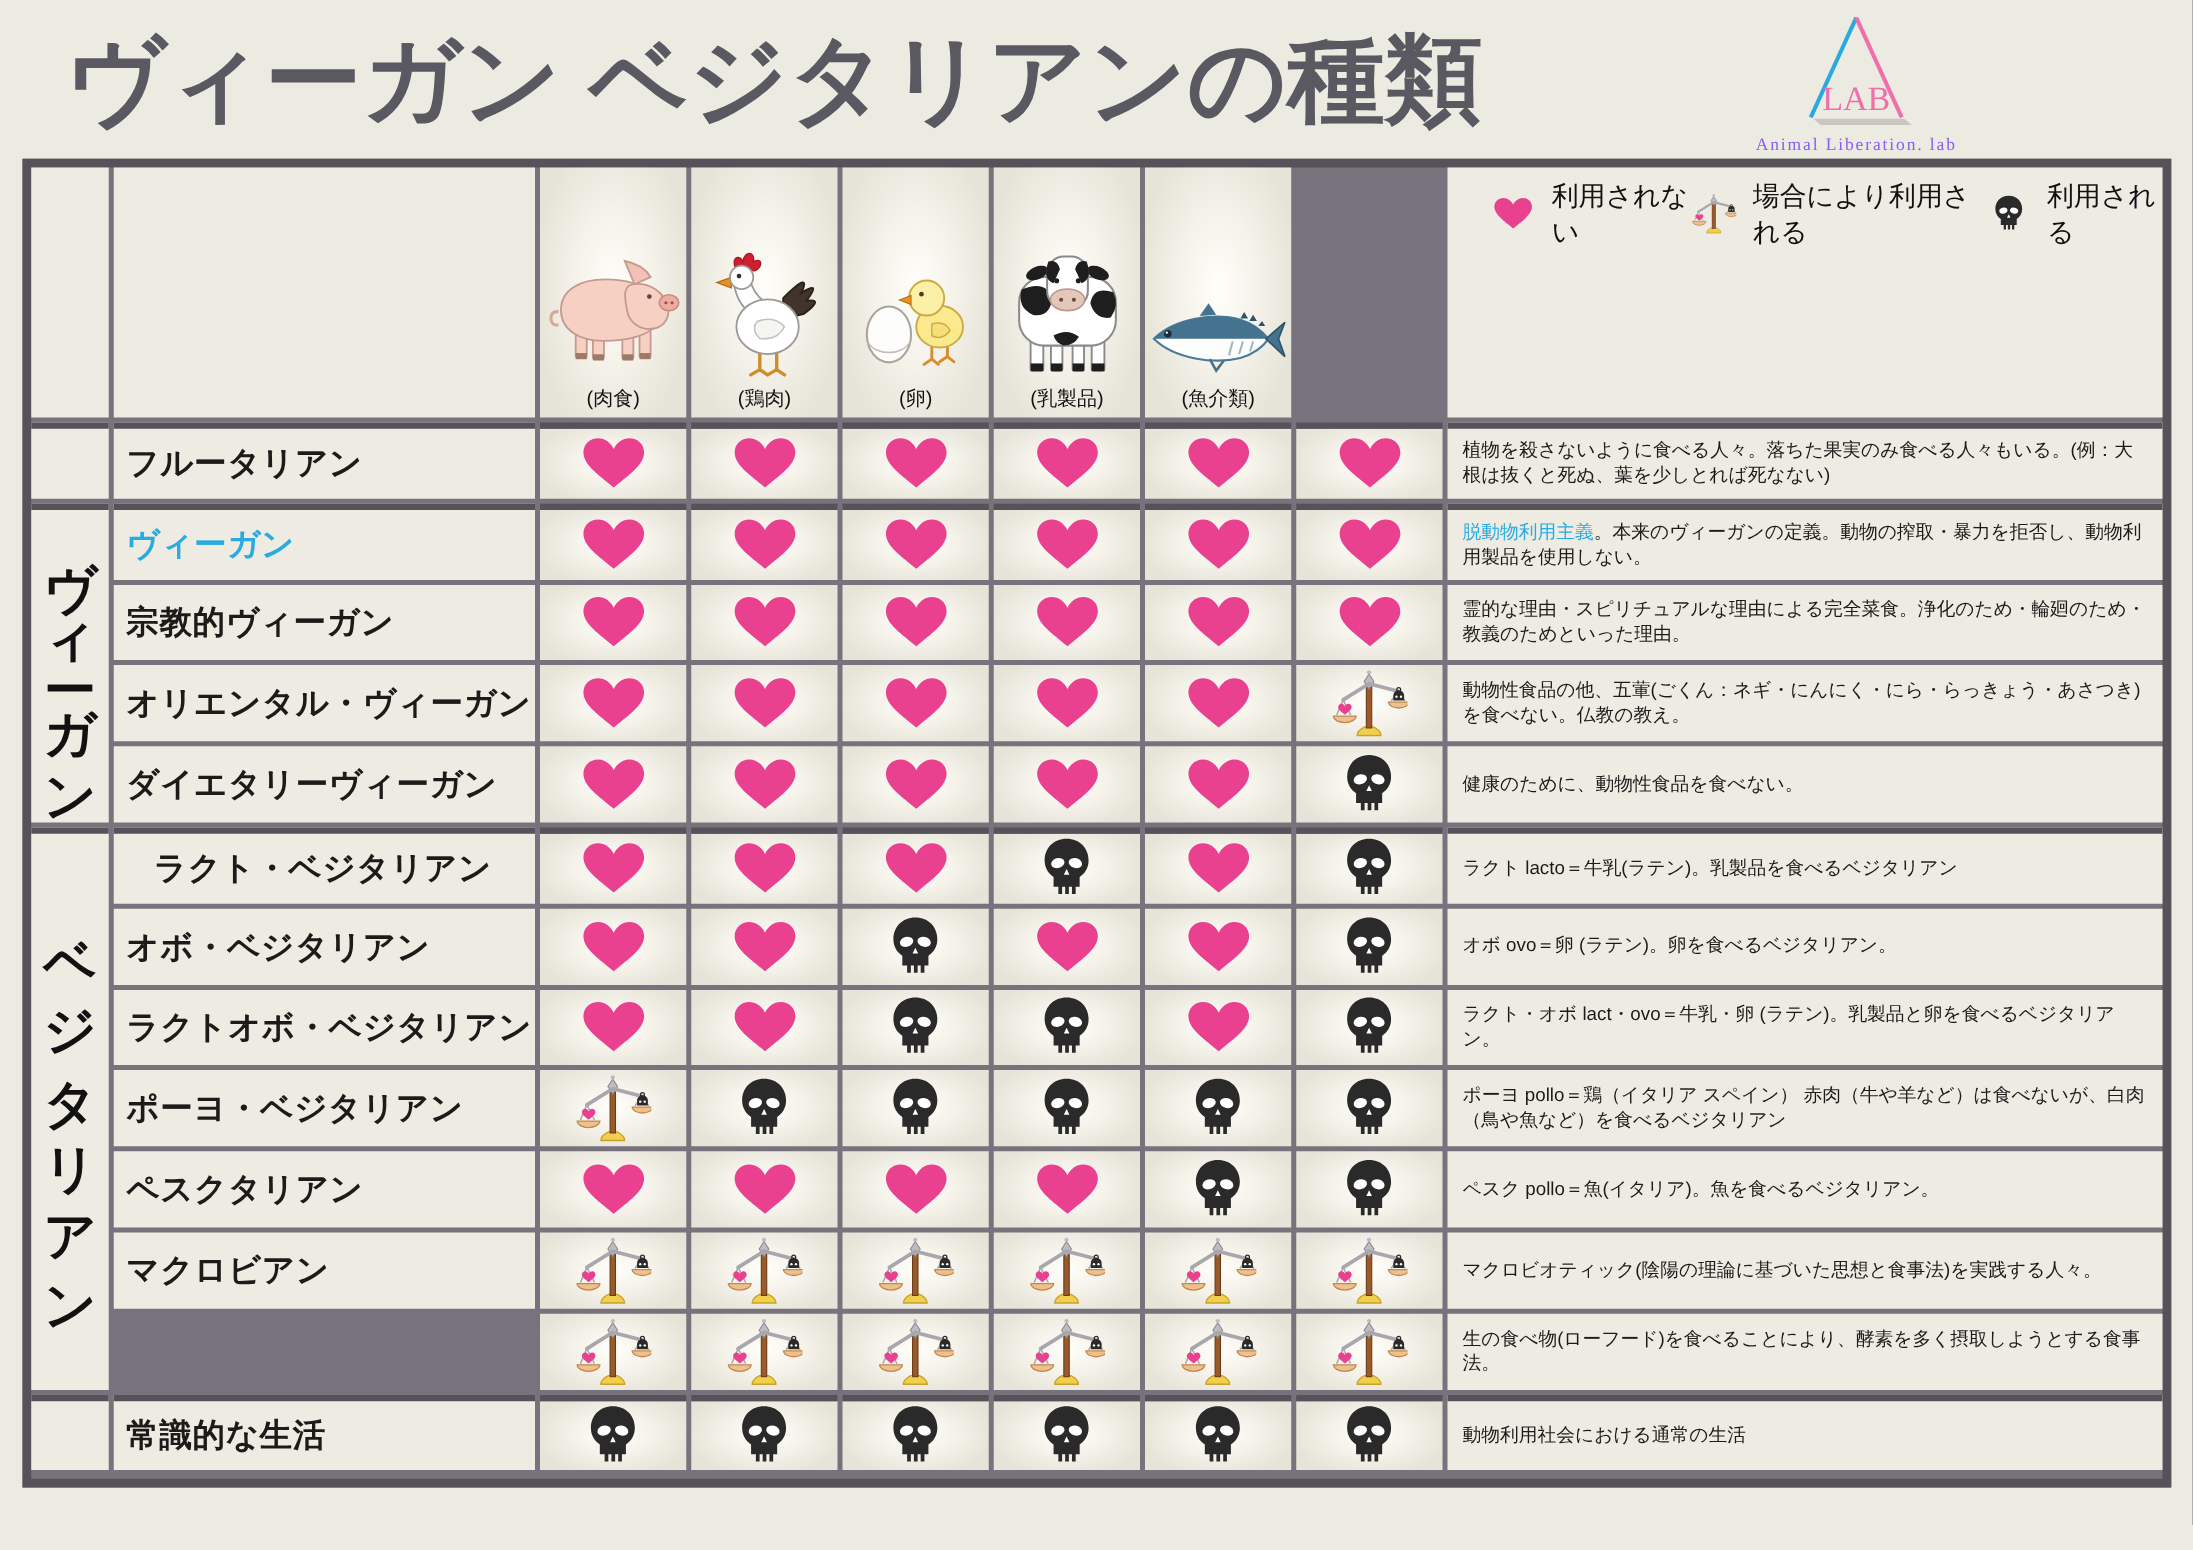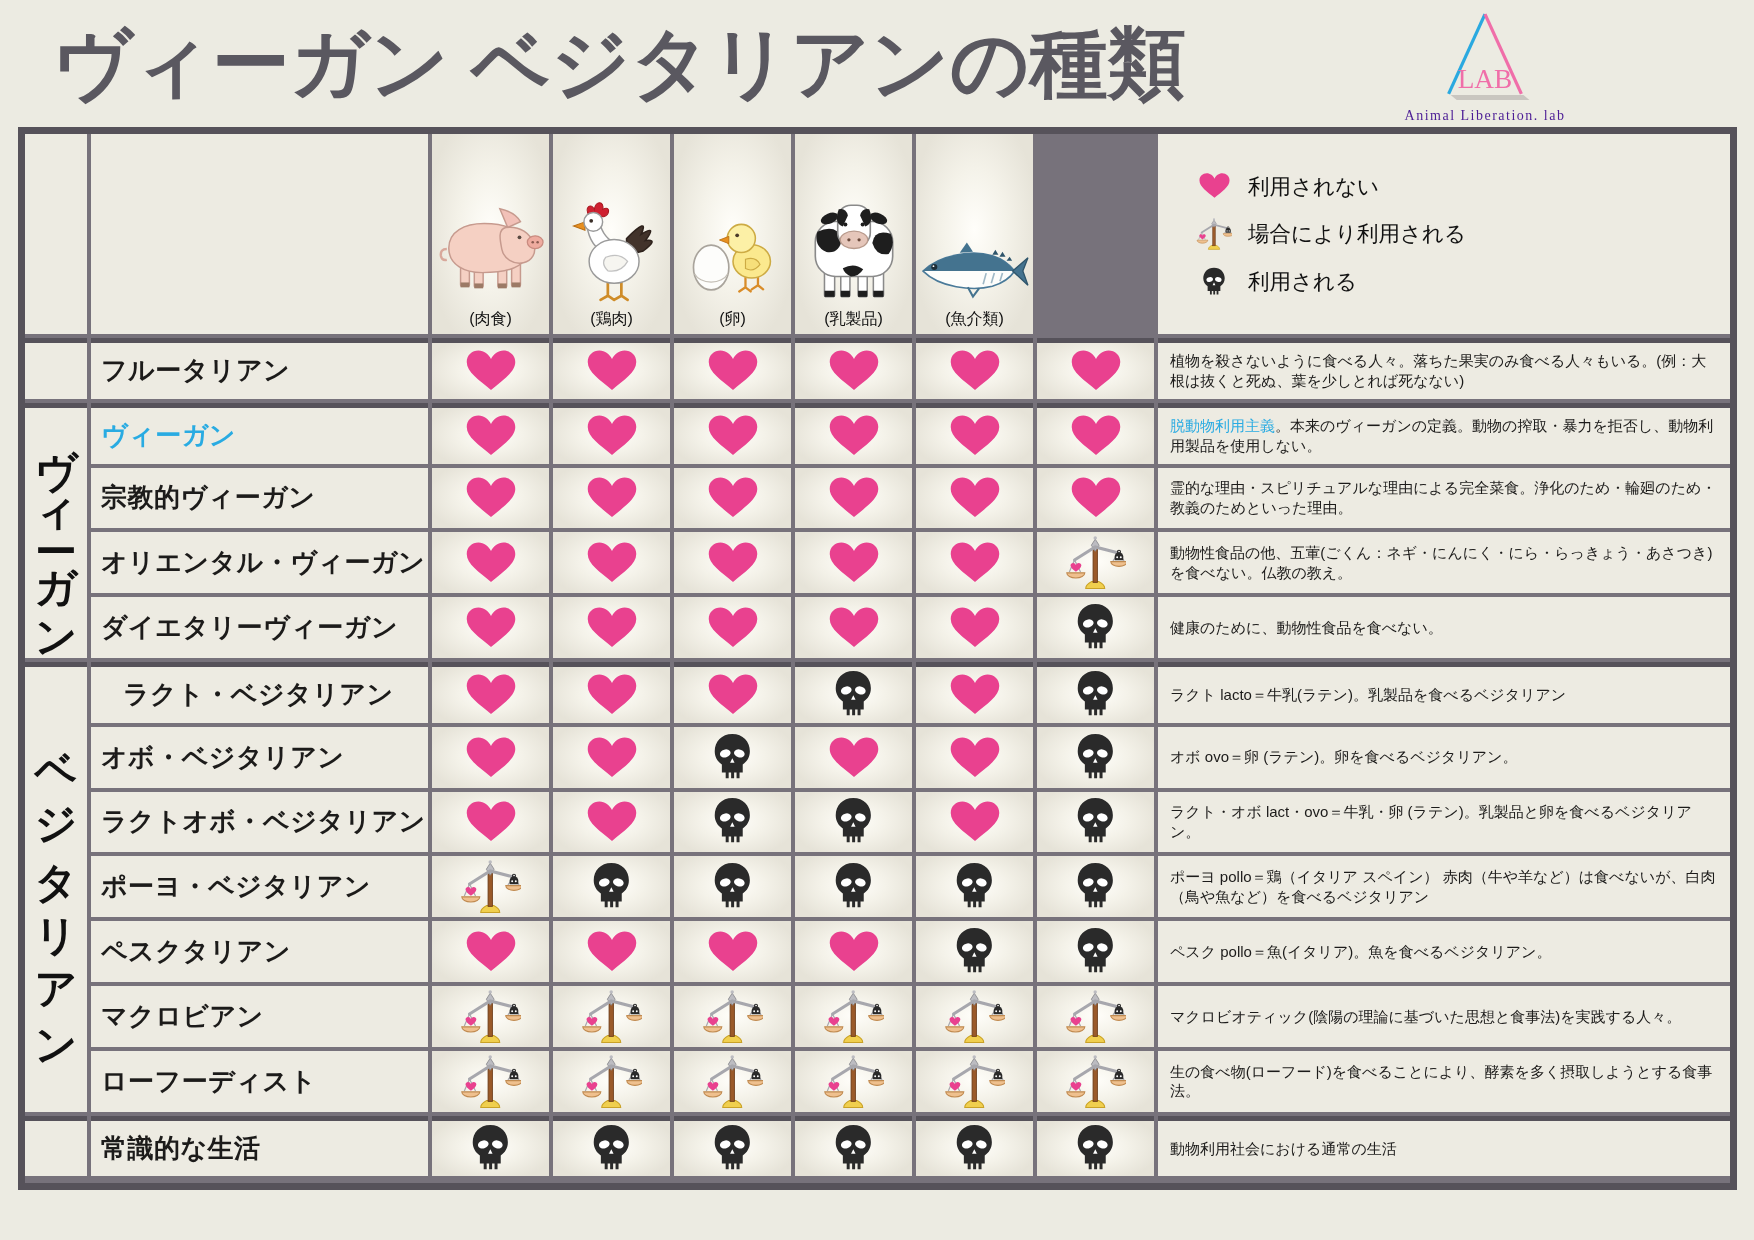--- a/index.html
+++ b/index.html
@@ -10,39 +10,39 @@
     color:#1c1b1a;
   }
   .page-title{
     position:absolute;left:52px;top:12px;
     font-size:78px;font-weight:900;color:#5a5860;letter-spacing:0px;
     white-space:nowrap;
   }
   .logo{position:absolute;left:1385px;top:8px;width:200px;text-align:center;}
   .logo-caption{
     font-family:"Liberation Serif","DejaVu Serif",serif;
-    color:#4c1d95;font-size:14px;letter-spacing:1.5px;margin-top:0px;white-space:nowrap;
+    color:#8b5cf6;font-size:14px;letter-spacing:1.5px;margin-top:0px;white-space:nowrap;
   }
   .grid{
     position:absolute;left:18px;top:127px;width:1719px;height:1063px;
     box-sizing:border-box;border:7px solid #56525a;background:#77727b;
     display:grid;
     grid-template-columns:62px 337px repeat(6,117px) 1fr;
     grid-template-rows:200px repeat(13,60.8px);
     gap:4px;
   }
   .cell{background:#edebe2;box-sizing:border-box;display:flex;align-items:center;justify-content:center;overflow:hidden;}
   .cell.glow{
     background:radial-gradient(55% 62% at 50% 48%, #fffefa 0%, #f4f2e9 50%, #e6e3d8 100%);
   }
   .group-start{border-top:5px solid #56525a;}
   .animal{flex-direction:column;justify-content:flex-end;padding-bottom:4px;}
   .animal svg{flex:0 0 auto;}
   .col-label{font-size:16px;margin-top:4px;color:#111;letter-spacing:0px;white-space:nowrap;}
-  .legendcell{flex-direction:column;align-items:flex-start;justify-content:center;padding-left:34px;background:#edebe2;}
+  .legendcell{flex-direction:row;align-items:flex-start;justify-content:center;padding-left:34px;background:#edebe2;}
   .legend-row{display:flex;align-items:center;margin:8px 0;}
   .legend-icbox{width:44px;display:flex;justify-content:center;align-items:center;}
   .legend-label{font-size:21.5px;margin-left:12px;color:#111;}
   .rlabel{justify-content:flex-start;padding-left:10px;}
   .rlabel-text{font-size:26px;font-weight:bold;letter-spacing:0.5px;white-space:nowrap;}
   .blue{color:#29abe2;}
   .groupcell{background:#edebe2;}
   .vtext{
     writing-mode:vertical-rl;text-orientation:mixed;
     font-size:42px;font-weight:900;letter-spacing:8px;color:#111;
@@ -756,23 +756,20 @@
       <circle cx="62.5" cy="20.5" r="1.8" fill="none" stroke="#2a2a2a" stroke-width="1.2"></circle>
       <path d="M62.5 21 a5 5 0 0 1 5 5 v4.5 h-10 v-4.5 a5 5 0 0 1 5-5 Z" fill="#2a2a2a"></path>
       <circle cx="60.4" cy="27" r="1.1" fill="#fff"></circle>
         <circle cx="64.6" cy="27" r="1.1" fill="#fff"></circle>
       <path d="M53 32 a9.5 5.5 0 0 0 19 0 Z" fill="#efc08e" stroke="#c08a50" stroke-width="1.2"></path>
       </svg>
     </div>
     <div class="cell desc" style="grid-area: 12 / 9;">
       <div class="desc-text">マクロビオティック(陰陽の理論に基づいた思想と食事法)を実践する人々。</div>
     </div>
-    <div class="cell rlabel" style="grid-area: 13 / 2;">
-      <span class="rlabel-text">ローフーディスト</span>
-    </div>
     <div class="cell glow" style="grid-area: 13 / 3;">
       <svg class="sym-scale" viewBox="0 0 70 66">
       <path d="M24 63 h22 c0-4 -3-6 -7-8 h-8 c-4 2 -7 4 -7 8 Z" fill="#f0cf4e" stroke="#c9a227" stroke-width="1.2"></path>
       <rect x="32.5" y="18" width="5" height="38" fill="#9a5a2a" stroke="#6b3a16" stroke-width="1"></rect>
       <path d="M35 6 l4.5 7 -4.5 7 -4.5 -7 Z" fill="#bcbcc1" stroke="#8a8a8f" stroke-width="1"></path>
       <circle cx="35" cy="4.5" r="2" fill="#bcbcc1"></circle>
       <path d="M11 30 L35 15 L62 22" fill="none" stroke="#a7a7ad" stroke-width="3.5" stroke-linecap="round"></path>
       <path d="M11 30 L5 44 M11 30 L18 44" stroke="#a7a7ad" stroke-width="1.4" fill="none"></path>
       <path d="M62 22 L55.5 31 M62 22 L68.5 31" stroke="#a7a7ad" stroke-width="1.4" fill="none"></path>
       <path d="M17 27.2 C9 20.5 0.5 15 0.5 8.2 C0.5 3.6 4.1 0.4 8.5 0.4 C12.2 0.4 15.5 3 17 6.2 C18.5 3 21.8 0.4 25.5 0.4 C29.9 0.4 33.5 3.6 33.5 8.2 C33.5 15 25 20.5 17 27.2 Z" transform="translate(6.2,33.5) scale(0.38)" fill="#e9418f"></path>

